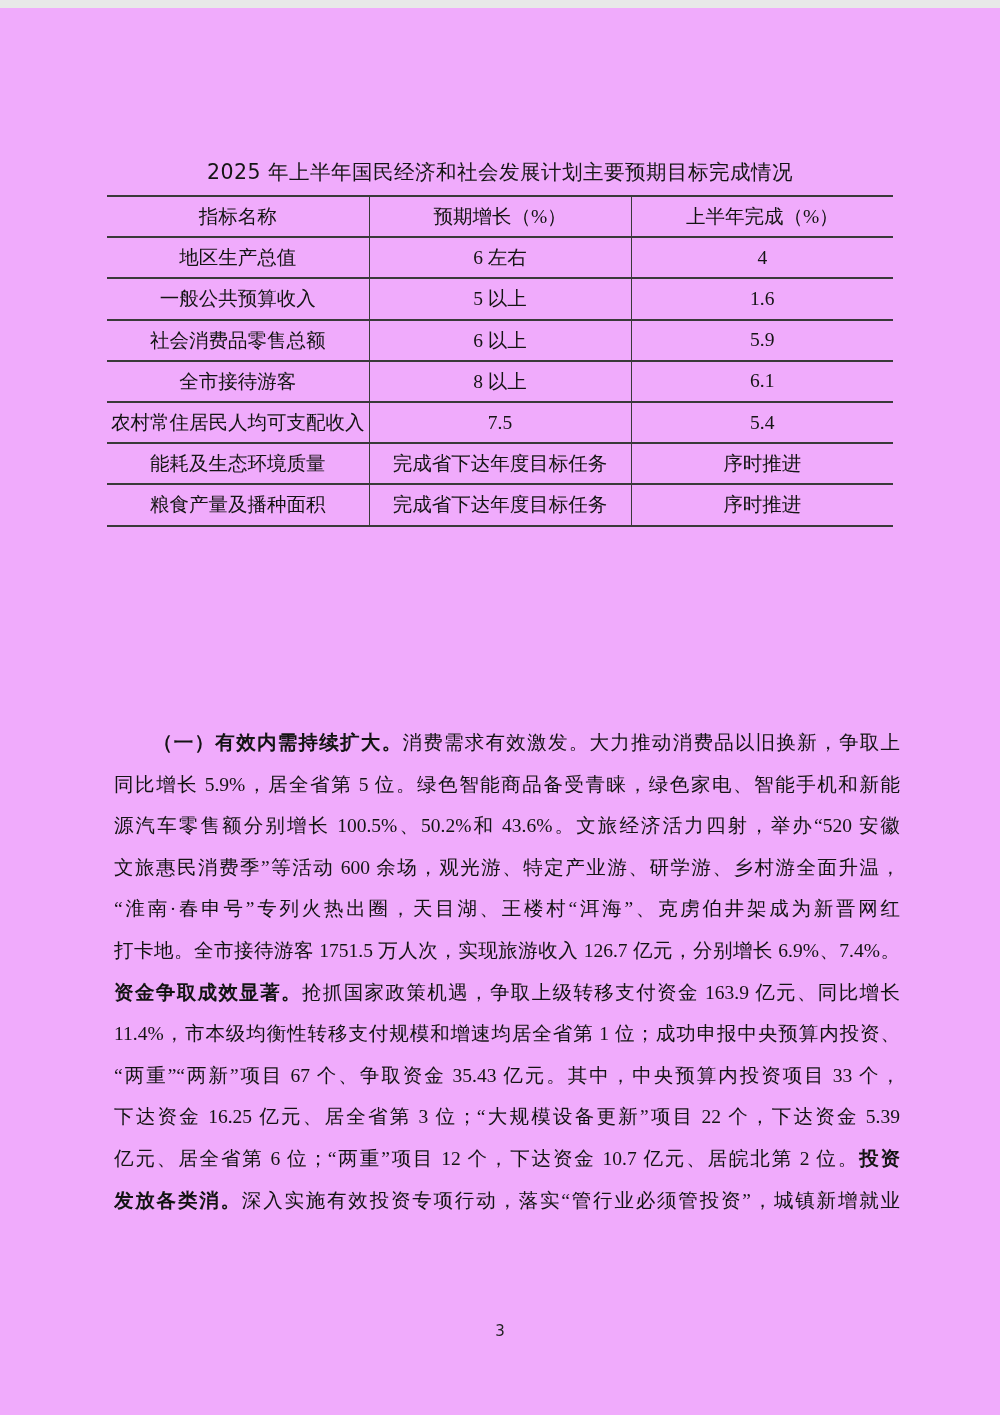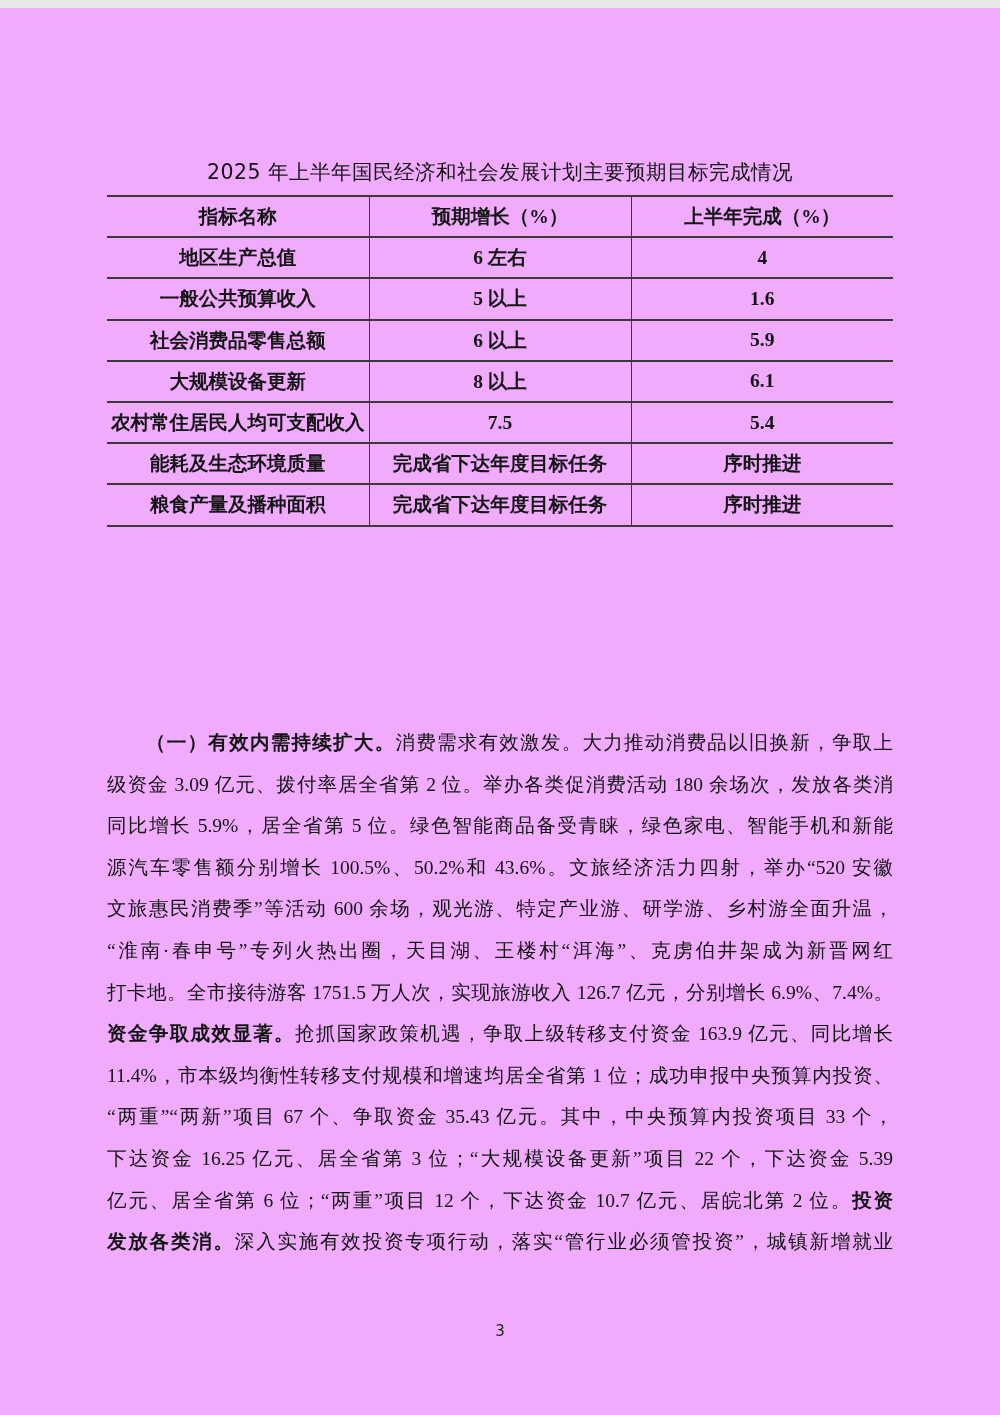--- a/index.html
+++ b/index.html
@@ -35,33 +35,33 @@
     table-layout: fixed;
     border-bottom: 2px solid #3a3a3a;
   }
   table.targets tr { border-top: 2px solid #3a3a3a; }
   table.targets td, table.targets th {
     height: 41.2px;
     text-align: center;
     vertical-align: middle;
     font-family: "Liberation Serif", "DejaVu Serif", serif;
     font-size: 19.5px;
-    font-weight: bold;
+    font-weight: normal;
     color: #141414;
     padding: 0 2px;
     overflow: hidden;
     white-space: nowrap;
   }
   table.targets .c2 {
     border-left: 1.5px solid #3a3a3a;
     border-right: 1.5px solid #3a3a3a;
   }
   .body-text {
     position: absolute;
-    left: 107px;
+    left: 114px;
     top: 714px;
     width: 786px;
   }
   .body-line {
     height: 41.6px;
     line-height: 41.6px;
     font-size: 19.5px;
     color: #131313;
     white-space: nowrap;
     overflow: hidden;
@@ -106,21 +106,21 @@
           <td class="c1">一般公共预算收入</td>
           <td class="c2">5 以上</td>
           <td class="c3">1.6</td>
         </tr>
         <tr>
           <td class="c1">社会消费品零售总额</td>
           <td class="c2">6 以上</td>
           <td class="c3">5.9</td>
         </tr>
         <tr>
-          <td class="c1">大规模设备更新</td>
+          <td class="c1">全市接待游客</td>
           <td class="c2">8 以上</td>
           <td class="c3">6.1</td>
         </tr>
         <tr>
           <td class="c1">农村常住居民人均可支配收入</td>
           <td class="c2">7.5</td>
           <td class="c3">5.4</td>
         </tr>
         <tr>
           <td class="c1">能耗及生态环境质量</td>
@@ -130,21 +130,20 @@
         <tr>
           <td class="c1">粮食产量及播种面积</td>
           <td class="c2">完成省下达年度目标任务</td>
           <td class="c3">序时推进</td>
         </tr>
       </tbody>
   </table>
 
   <div class="body-text">
       <div class="body-line indent"><b>（一）有效内需持续扩大。</b><span>消费需求有效激发。大力推动消费品以旧换新，争取上</span></div>
-      <div class="body-line"><span>级资金 3.09 亿元、拨付率居全省第 2 位。举办各类促消费活动 180 余场次，发放各类消</span></div>
       <div class="body-line"><span>同比增长 5.9%，居全省第 5 位。绿色智能商品备受青睐，绿色家电、智能手机和新能</span></div>
       <div class="body-line"><span>源汽车零售额分别增长 100.5%、50.2%和 43.6%。文旅经济活力四射，举办“520 安徽</span></div>
       <div class="body-line"><span>文旅惠民消费季”等活动 600 余场，观光游、特定产业游、研学游、乡村游全面升温，</span></div>
       <div class="body-line"><span>“淮南·春申号”专列火热出圈，天目湖、王楼村“洱海”、克虏伯井架成为新晋网红</span></div>
       <div class="body-line"><span>打卡地。全市接待游客 1751.5 万人次，实现旅游收入 126.7 亿元，分别增长 6.9%、7.4%。</span></div>
       <div class="body-line"><b>资金争取成效显著。</b><span>抢抓国家政策机遇，争取上级转移支付资金 163.9 亿元、同比增长</span></div>
       <div class="body-line"><span>11.4%，市本级均衡性转移支付规模和增速均居全省第 1 位；成功申报中央预算内投资、</span></div>
       <div class="body-line"><span>“两重”“两新”项目 67 个、争取资金 35.43 亿元。其中，中央预算内投资项目 33 个，</span></div>
       <div class="body-line"><span>下达资金 16.25 亿元、居全省第 3 位；“大规模设备更新”项目 22 个，下达资金 5.39</span></div>
       <div class="body-line"><span>亿元、居全省第 6 位；“两重”项目 12 个，下达资金 10.7 亿元、居皖北第 2 位。</span><b>投资</b></div>

